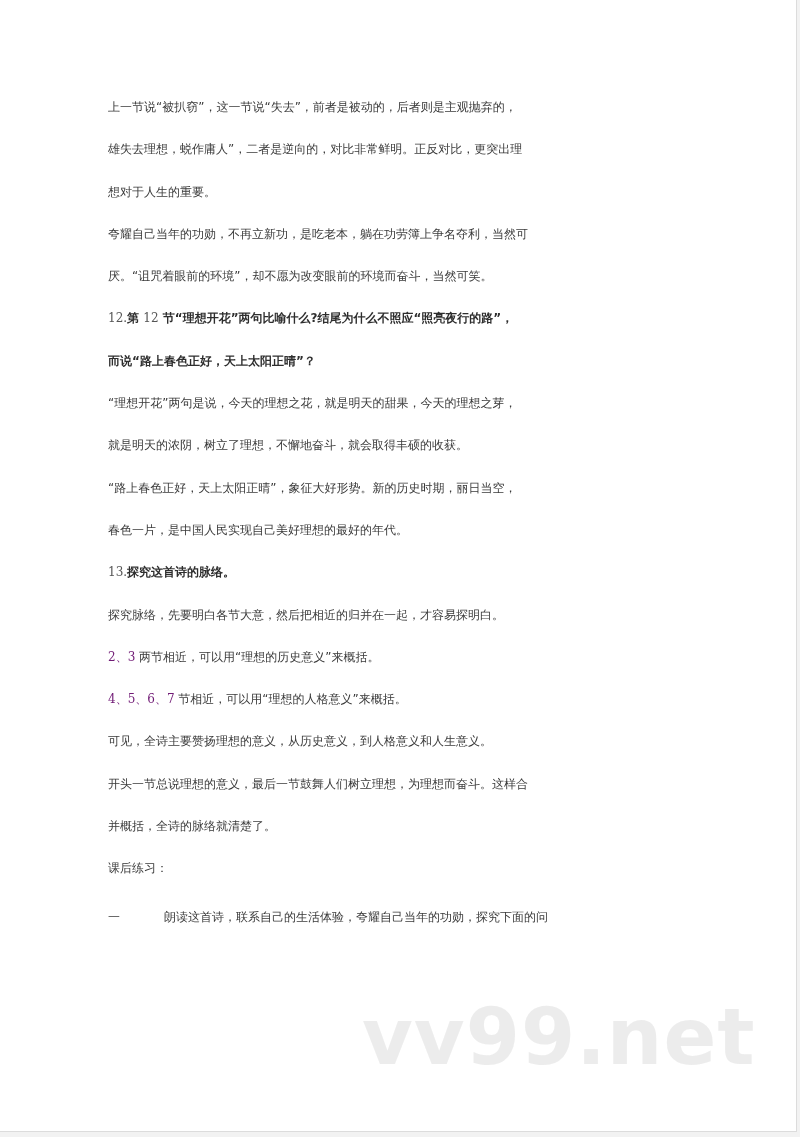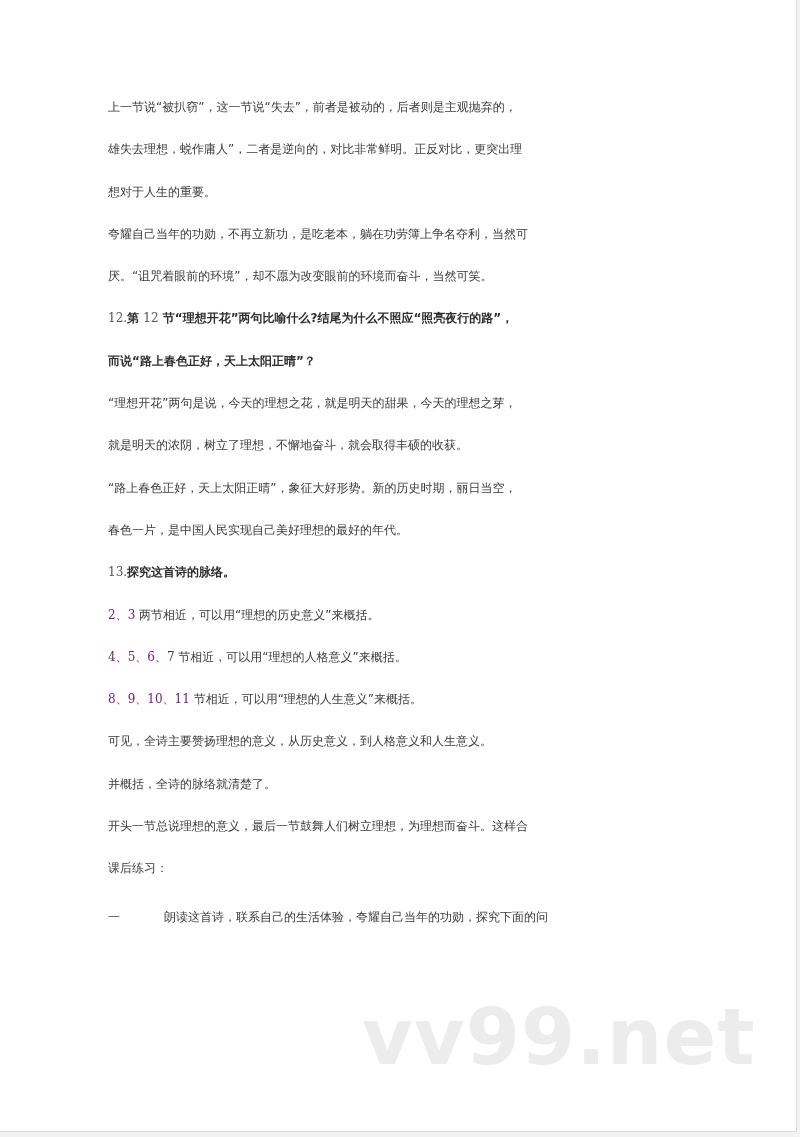--- a/index.html
+++ b/index.html
@@ -97,32 +97,30 @@
 
     <div class="line">“理想开花”两句是说，今天的理想之花，就是明天的甜果，今天的理想之芽，</div>
     <div class="line">就是明天的浓阴，树立了理想，不懈地奋斗，就会取得丰硕的收获。</div>
     <div class="line">“路上春色正好，天上太阳正晴”，象征大好形势。新的历史时期，丽日当空，</div>
     <div class="line">春色一片，是中国人民实现自己美好理想的最好的年代。</div>
 
     <div class="line">
       <span class="num">13.</span><span class="bold">探究这首诗的脉络。</span>
     </div>
 
+    <div class="line">探究脉络，先要明白各节大意，然后把相近的归并在一起，才容易探明白。</div>
     <div class="line">
       <span class="gray-num">2、3</span><span> 两节相近，可以用“理想的历史意义”来概括。</span>
     </div>
     <div class="line">
       <span class="gray-num">4、5、6、7</span><span> 节相近，可以用“理想的人格意义”来概括。</span>
     </div>
-    <div class="line">
-      <span class="gray-num">8、9、10、11</span><span> 节相近，可以用“理想的人生意义”来概括。</span>
-    </div>
     <div class="line">可见，全诗主要赞扬理想的意义，从历史意义，到人格意义和人生意义。</div>
+    <div class="line">开头一节总说理想的意义，最后一节鼓舞人们树立理想，为理想而奋斗。这样合</div>
     <div class="line">并概括，全诗的脉络就清楚了。</div>
-    <div class="line">开头一节总说理想的意义，最后一节鼓舞人们树立理想，为理想而奋斗。这样合</div>
 
     <div class="line">课后练习：</div>
     <div class="line last-line">
       <span>一</span><span class="gap"></span><span>朗读这首诗，联系自己的生活体验，夸耀自己当年的功勋，探究下面的问</span>
     </div>
 
   </div>
 </div>
 
 </body></html>

